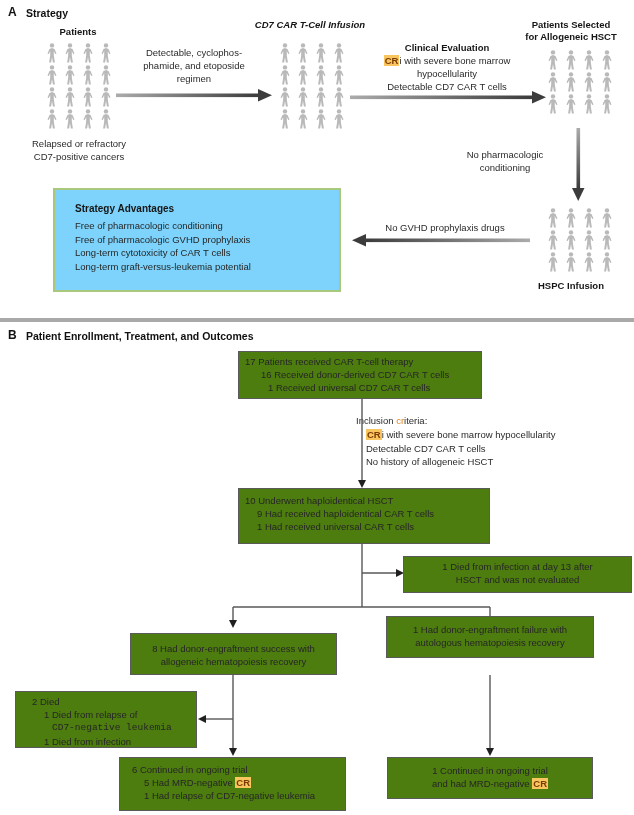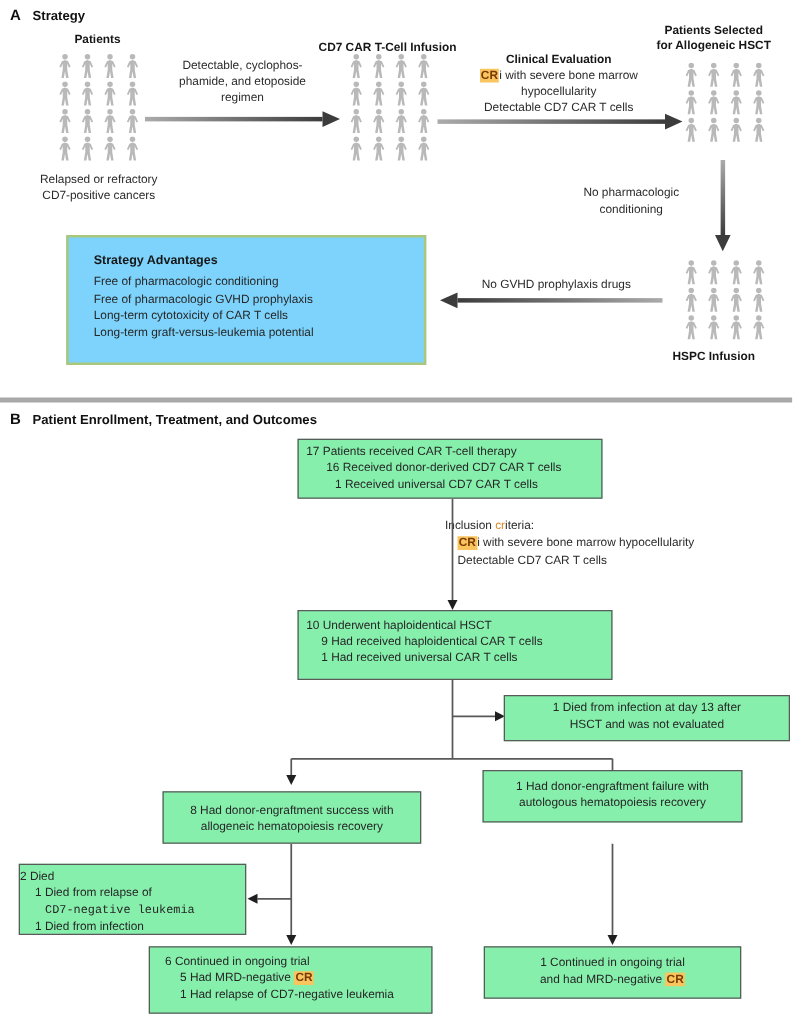--- a/index.html
+++ b/index.html
@@ -5,21 +5,21 @@
   html,body{margin:0;padding:0;background:#fff;}
   #fig{position:relative;width:634px;height:815px;background:#fff;
        font-family:"Liberation Sans",sans-serif;color:#2a2a2a;overflow:hidden;}
   .abs{position:absolute;}
   .ctr{text-align:center;}
   .sm{font-size:9.5px;line-height:13px;}
   .bld{font-weight:bold;color:#161616;}
   .tag{font-size:12px;font-weight:bold;color:#111;}
   .ptitle{font-size:10.5px;font-weight:bold;color:#111;}
   .pgrid{display:grid;gap:2px 4px;}
-  .fbox{position:absolute;background:#86efac;border:1.5px solid #5a5a5a;
+  .fbox{position:absolute;background:#4d7c0f;border:1.5px solid #5a5a5a;
         font-size:9.5px;line-height:13.2px;color:#262626;box-sizing:border-box;
         padding:3px 6px;z-index:2;}
   .fbox .i1{padding-left:12px;}
   .fbox .i2{padding-left:20px;font-family:Liberation Mono, monospace;}
   .fbox .i16{padding-left:16px;}
   .fbox .i22{padding-left:23px;}
   .hl{background:#f8c55e;color:#7b3a05;font-weight:bold;padding:0 1px;}
   .orng{color:#e0861f;}
   .greenbox{position:absolute;left:53px;top:188px;width:288px;height:104px;
             background:#7dd3fc;border:2px solid #a9c87c;box-sizing:border-box;
@@ -165,21 +165,21 @@
     <div>Relapsed or refractory</div>
     <div>CD7-positive cancers</div>
   </div>
 
   <div class="abs sm ctr" style="left:118px;top:46px;width:152px;">
     <div>Detectable, cyclophos-</div>
     <div>phamide, and etoposide</div>
     <div>regimen</div>
   </div>
 
-  <div class="abs sm bld ctr" style="left:240px;top:32px;width:140px;">CD7 CAR T-Cell Infusion</div>
+  <div class="abs sm bld ctr" style="left:240px;top:18px;width:140px;font-style:italic;">CD7 CAR T-Cell Infusion</div>
   <div class="abs pgrid" style="left: 278px; top: 43px; grid-template-columns: repeat(4, 14px);">
       <svg viewBox="0 0 14 20" width="14" height="20">
         <circle cx="7" cy="2.4" r="2.2" fill="#b9b9b9"></circle>
         <path fill="#b9b9b9" d="M7 5 L4.5 5.9 L2.5 10.4 L3.8 11 L5.2 8 L5.2 12.6 L4.1 19.4 L6.1 19.4 L7 13.9 L7.9 19.4 L9.9 19.4 L8.8 12.6 L8.8 8 L10.2 11 L11.5 10.4 L9.5 5.9 Z"></path>
       </svg>
       <svg viewBox="0 0 14 20" width="14" height="20">
         <circle cx="7" cy="2.4" r="2.2" fill="#b9b9b9"></circle>
         <path fill="#b9b9b9" d="M7 5 L4.5 5.9 L2.5 10.4 L3.8 11 L5.2 8 L5.2 12.6 L4.1 19.4 L6.1 19.4 L7 13.9 L7.9 19.4 L9.9 19.4 L8.8 12.6 L8.8 8 L10.2 11 L11.5 10.4 L9.5 5.9 Z"></path>
       </svg>
       <svg viewBox="0 0 14 20" width="14" height="20">
@@ -377,20 +377,21 @@
   <div class="fbox" style="left:238px;top:351px;width:244px;height:48px;">
     <div>17 Patients received CAR T-cell therapy</div>
     <div class="i16">16 Received donor-derived CD7 CAR T cells</div>
     <div class="i22">1 Received universal CD7 CAR T cells</div>
   </div>
 
   <div class="abs inclines" style="left:356px;top:414px;width:262px;">
     <div><span>Inclusion </span><span class="orng">cr</span><span>iteria:</span></div>
     <div class="i1"><span class="hl">CR</span><span>i with severe bone marrow hypocellularity</span></div>
     <div class="i1">Detectable CD7 CAR T cells</div>
+    <div class="i1">No history of allogeneic HSCT</div>
   </div>
 
   <div class="fbox" style="left:238px;top:488px;width:252px;height:56px;padding-top:5px;">
     <div>10 Underwent haploidentical HSCT</div>
     <div class="i1">9 Had received haploidentical CAR T cells</div>
     <div class="i1">1 Had received universal CAR T cells</div>
   </div>
 
   <div class="fbox ctr" style="left:403px;top:556px;width:229px;height:37px;">
     <div>1 Died from infection at day 13 after</div>
@@ -400,21 +401,21 @@
   <div class="fbox ctr" style="left:130px;top:633px;width:207px;height:42px;padding-top:8px;">
     <div>8 Had donor-engraftment success with</div>
     <div>allogeneic hematopoiesis recovery</div>
   </div>
 
   <div class="fbox ctr" style="left:386px;top:616px;width:208px;height:42px;padding-top:6px;">
     <div>1 Had donor-engraftment failure with</div>
     <div>autologous hematopoiesis recovery</div>
   </div>
 
-  <div class="fbox" style="left:15px;top:691px;width:182px;height:57px;padding-left:0;">
+  <div class="fbox" style="left:15px;top:691px;width:182px;height:57px;padding-left:16px;">
     <div>2 Died</div>
     <div class="i1">1 Died from relapse of</div>
     <div class="i2">CD7-negative leukemia</div>
     <div class="i1">1 Died from infection</div>
   </div>
 
   <div class="fbox" style="left:119px;top:757px;width:227px;height:54px;padding-left:12px;padding-top:5px;">
     <div>6 Continued in ongoing trial</div>
     <div class="i1"><span>5 Had MRD-negative </span><span class="hl">CR</span></div>
     <div class="i1">1 Had relapse of CD7-negative leukemia</div>

